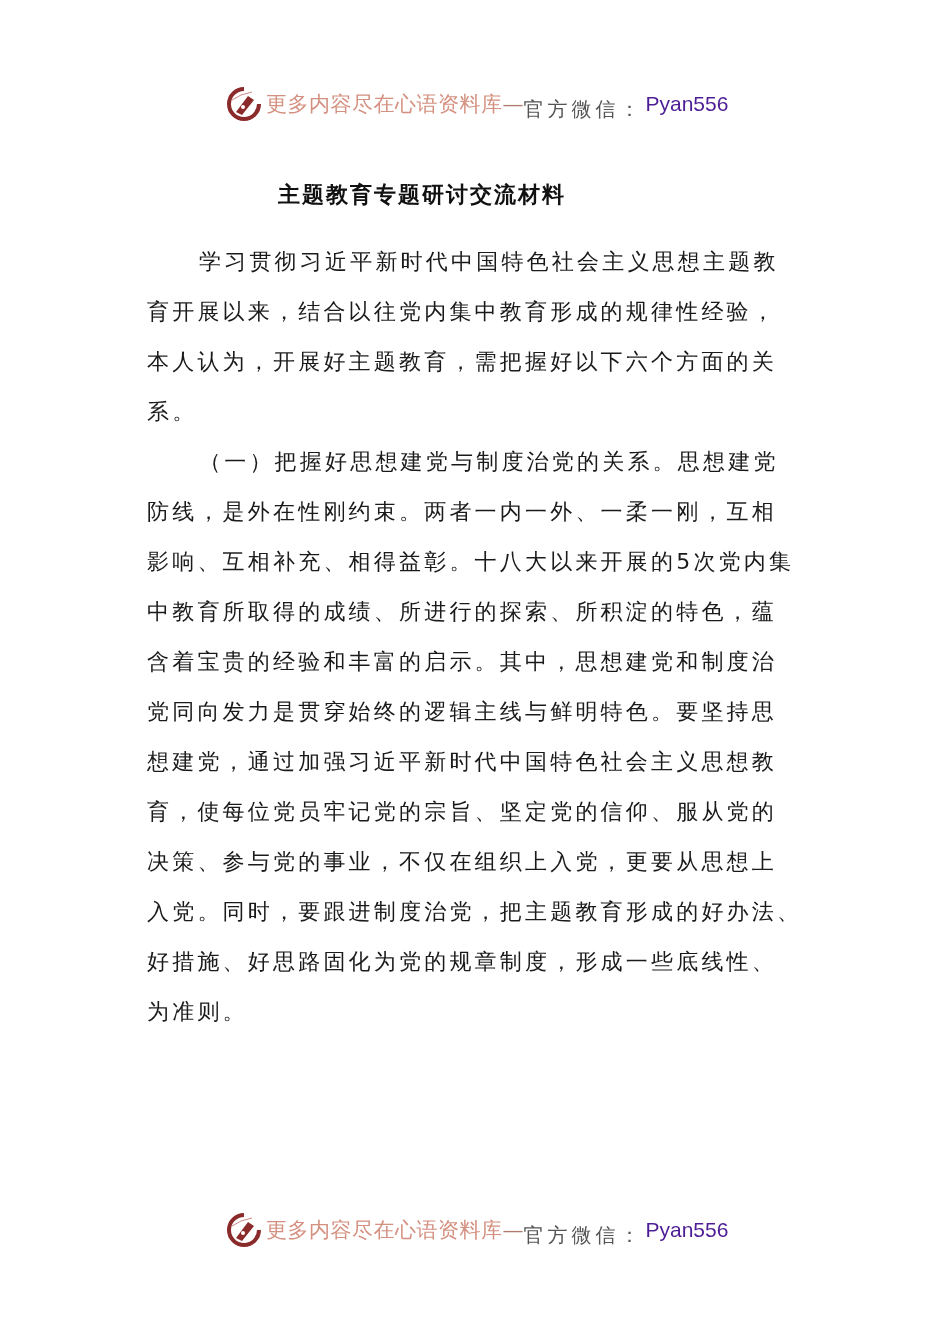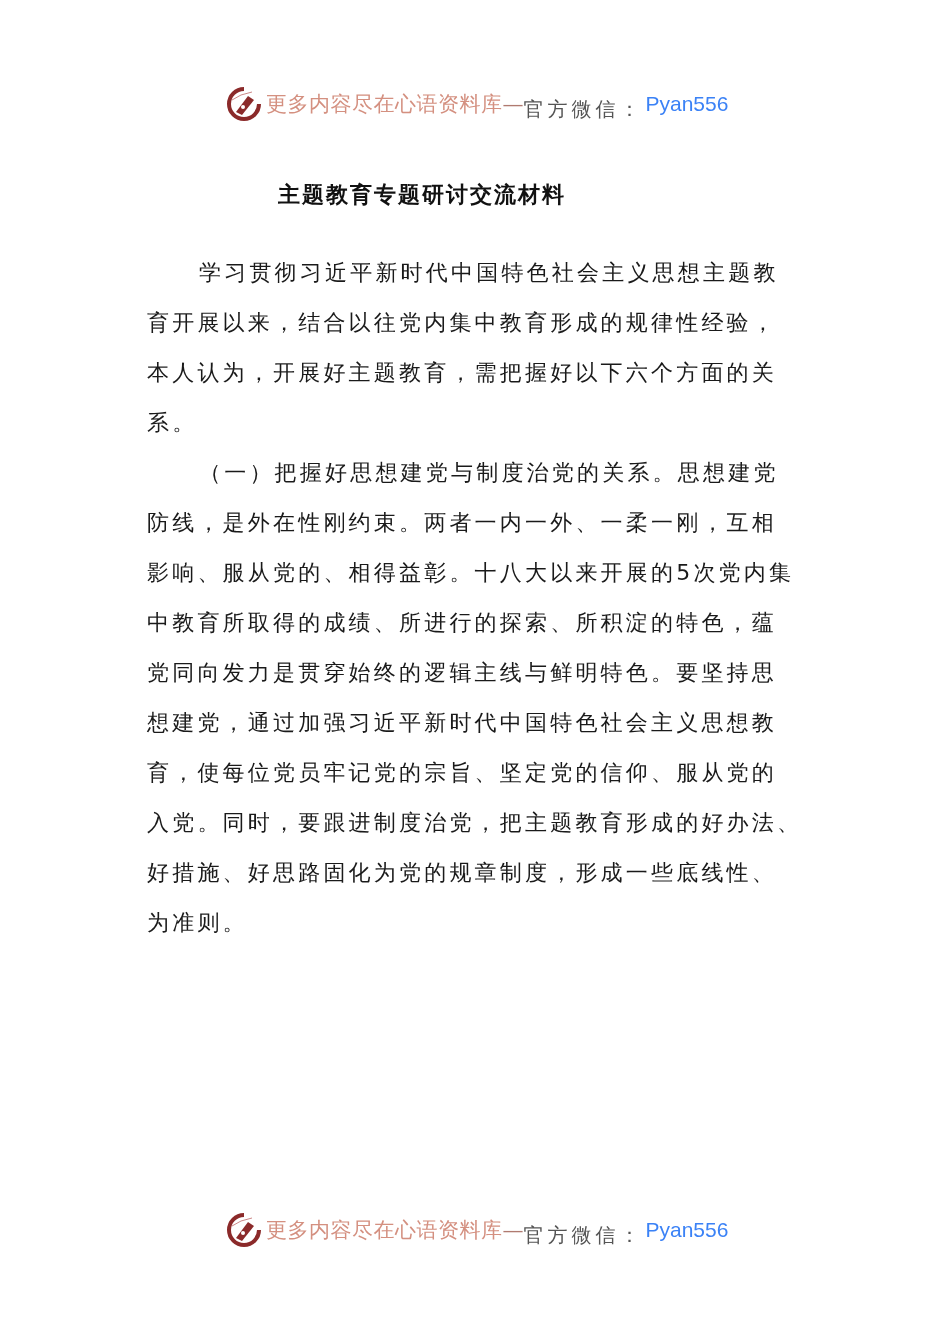--- a/index.html
+++ b/index.html
@@ -9,28 +9,28 @@
   }
   .banner {
     position: absolute; left: 226px; display: flex; align-items: center; height: 40px;
   }
   .banner.top { top: 84px; }
   .banner.bottom { top: 1210px; }
   .logo { width: 36px; height: 36px; margin-right: 4px; }
   .banner-main { font-size: 21px; color: #d49080; letter-spacing: 0.5px; font-family: "DejaVu Serif", serif; }
   .banner-dash { font-size: 21px; color: #b07a70; }
   .banner-sub { font-size: 20px; color: #555; letter-spacing: 4px; font-family: "DejaVu Sans", sans-serif; margin-top: 10px; }
-  .banner-id { font-size: 21px; color: #3b82f6; font-family: "Liberation Sans", sans-serif; margin-left: 2px; }
+  .banner-id { font-size: 21px; color: #4c1d95; font-family: "Liberation Sans", sans-serif; margin-left: 2px; }
   .title {
     position: absolute; top: 180px; left: 0; width: 844px; text-align: center;
     font-size: 22px; font-weight: bold; letter-spacing: 2px; color: #111;
     font-family: Liberation Mono, monospace;
   }
   .content {
-    position: absolute; left: 147px; top: 248px; width: 660px;
+    position: absolute; left: 147px; top: 237px; width: 660px;
   }
   .line { display: block; white-space: nowrap; }
   .line.first { padding-left: 52px; }
   .para-block { margin: 0; font-size: 22px; line-height: 50px; letter-spacing: 3.2px; color:#1a1a1a; font-family: "DejaVu Sans", sans-serif; }
 </style>
 </head>
 <body>
 
 <div class="banner top">
   <svg class="logo" viewBox="0 0 36 36">
@@ -50,25 +50,27 @@
 <div class="content">
   <div class="para-block">
     <span class="line first">学习贯彻习近平新时代中国特色社会主义思想主题教</span>
     <span class="line">育开展以来，结合以往党内集中教育形成的规律性经验，</span>
     <span class="line">本人认为，开展好主题教育，需把握好以下六个方面的关</span>
     <span class="line">系。</span>
   </div>
   <div class="para-block">
     <span class="line first">（一）把握好思想建党与制度治党的关系。思想建党</span>
     <span class="line">防线，是外在性刚约束。两者一内一外、一柔一刚，互相</span>
-    <span class="line">影响、服从党的、相得益彰。十八大以来开展的5次党内集</span>
+    <span class="line">影响、互相补充、相得益彰。十八大以来开展的5次党内集</span>
     <span class="line">中教育所取得的成绩、所进行的探索、所积淀的特色，蕴</span>
+    <span class="line">含着宝贵的经验和丰富的启示。其中，思想建党和制度治</span>
     <span class="line">党同向发力是贯穿始终的逻辑主线与鲜明特色。要坚持思</span>
     <span class="line">想建党，通过加强习近平新时代中国特色社会主义思想教</span>
     <span class="line">育，使每位党员牢记党的宗旨、坚定党的信仰、服从党的</span>
+    <span class="line">决策、参与党的事业，不仅在组织上入党，更要从思想上</span>
     <span class="line">入党。同时，要跟进制度治党，把主题教育形成的好办法、</span>
     <span class="line">好措施、好思路固化为党的规章制度，形成一些底线性、</span>
     <span class="line">为准则。</span>
   </div>
 </div>
 
 <div class="banner bottom">
   <svg class="logo" viewBox="0 0 36 36">
     <path d="M18 3 A15 15 0 1 0 33 18" fill="none" stroke="#8b2a2a" stroke-width="4"></path>
     <path d="M10 26 L22 10 L28 14 L16 29 Z" fill="#8b2a2a"></path>

